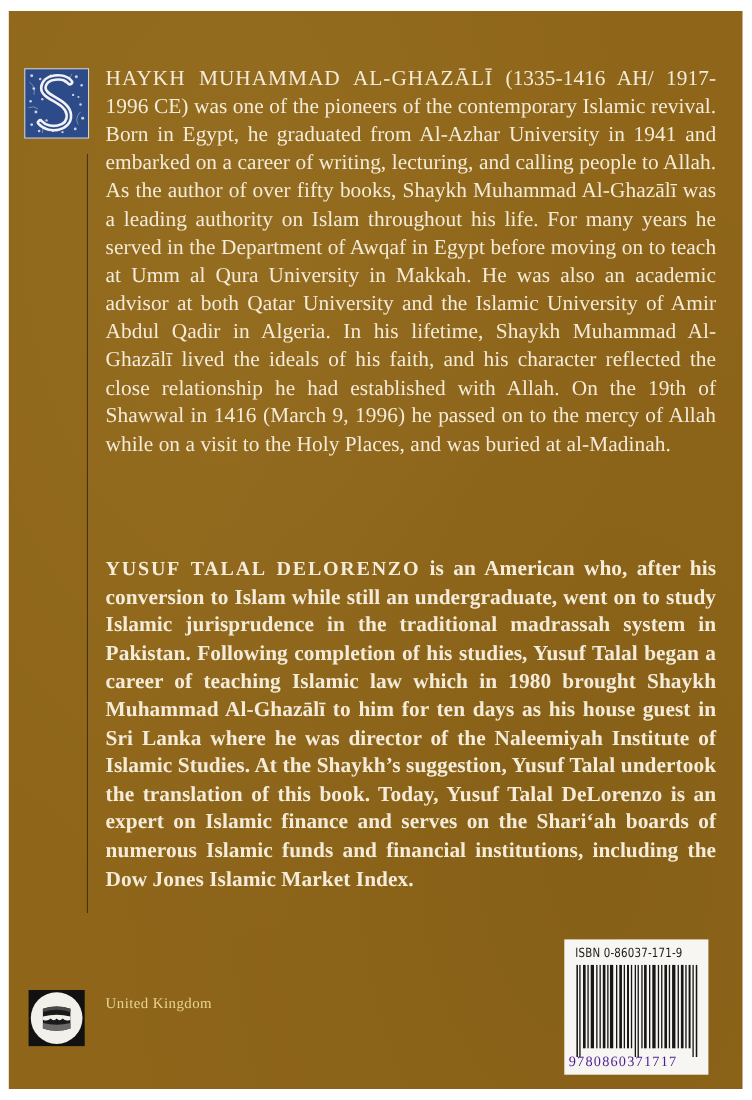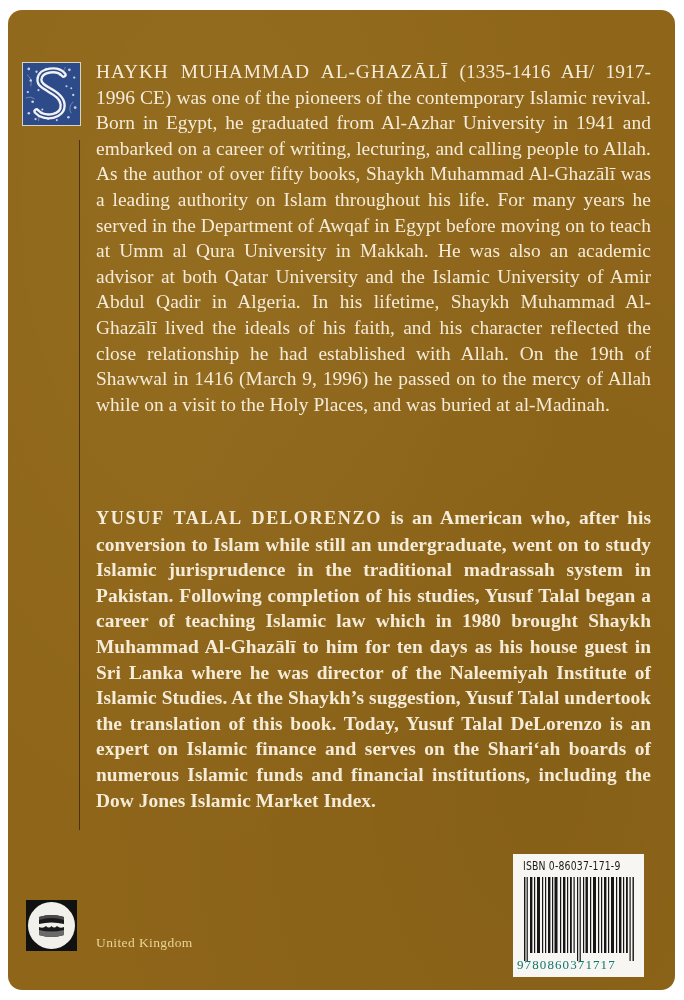--- a/index.html
+++ b/index.html
@@ -17,21 +17,20 @@
     .cover {
       position: absolute;
       left: 8px;
       top: 10px;
       width: 667px;
       height: 980px;
       background: #8e6519;
       background-image:
         radial-gradient(ellipse at 30% 20%, rgba(255,230,160,0.06), rgba(0,0,0,0) 60%),
         radial-gradient(ellipse at 80% 80%, rgba(0,0,0,0.05), rgba(0,0,0,0) 60%);
-      border-radius: 14px;
     }
     .rule {
       position: absolute;
       left: 71px;
       top: 130px;
       width: 1px;
       height: 690px;
       background: #3c2a0c;
       opacity: 0.85;
     }
@@ -96,21 +95,21 @@
       position: absolute;
       left: 88px;
       top: 899px;
       color: #efd99a;
       font-size: 15.5px;
       letter-spacing: 2.2px;
     }
     .publisher-sub {
       position: absolute;
       left: 88px;
-      top: 925px;
+      top: 894px;
       color: #e9d596;
       font-size: 13.5px;
       letter-spacing: 0.4px;
     }
     .isbn-box {
       position: absolute;
       left: 505px;
       top: 844px;
       width: 131px;
       height: 123px;
@@ -134,21 +133,21 @@
       top: 23px;
       width: 113px;
       height: 84px;
     }
     .barcode-digits {
       position: absolute;
       left: 4px;
       top: 103px;
       font-family: "Liberation Serif", serif;
       font-size: 13px;
-      color: #0f766e;
+      color: #4c1d95;
       letter-spacing: 1.1px;
       background: transparent;
       white-space: nowrap;
     }
   </style>
 </head>
 <body>
 
 <div class="cover">
 

